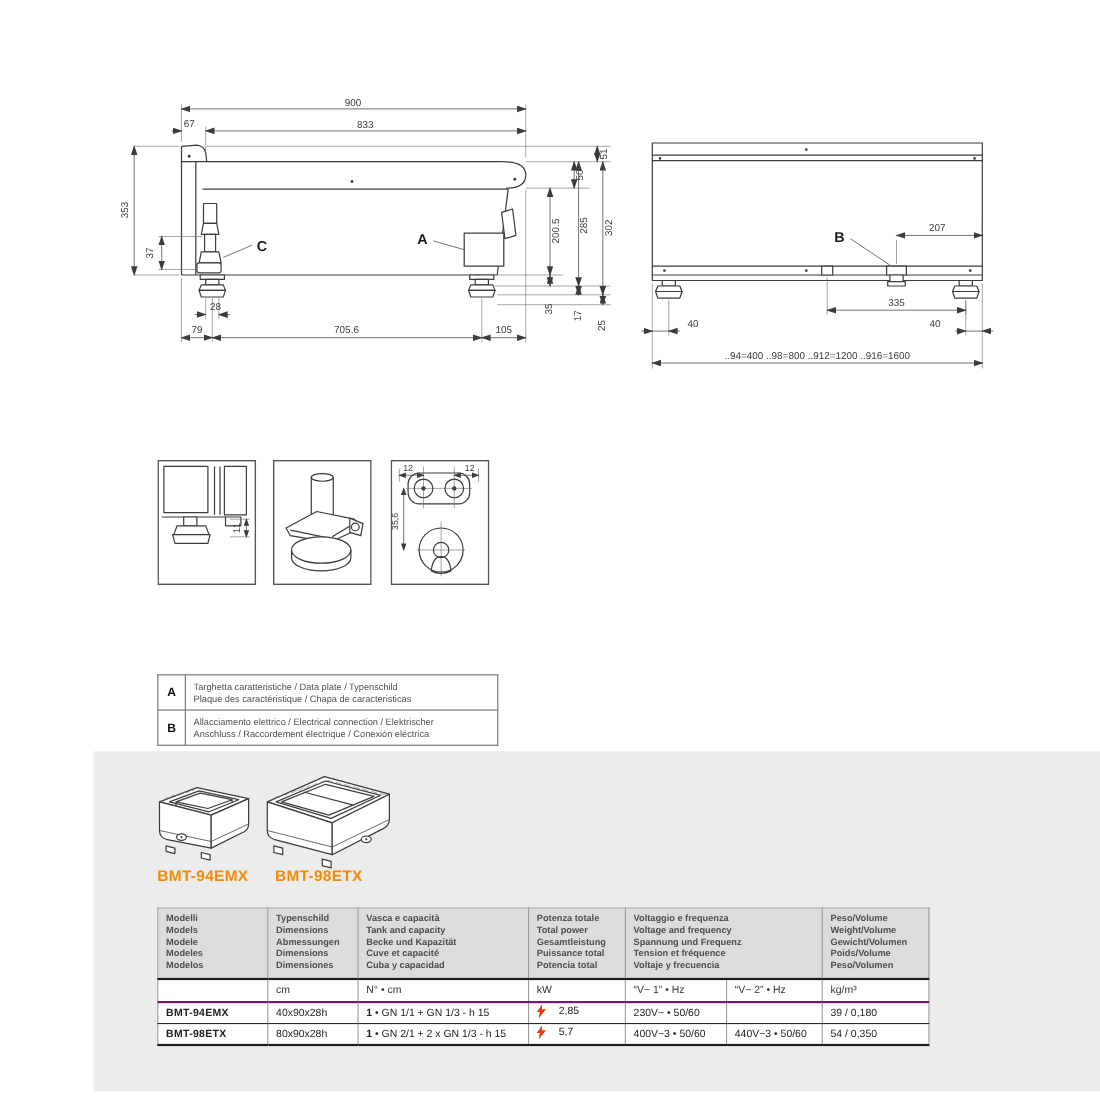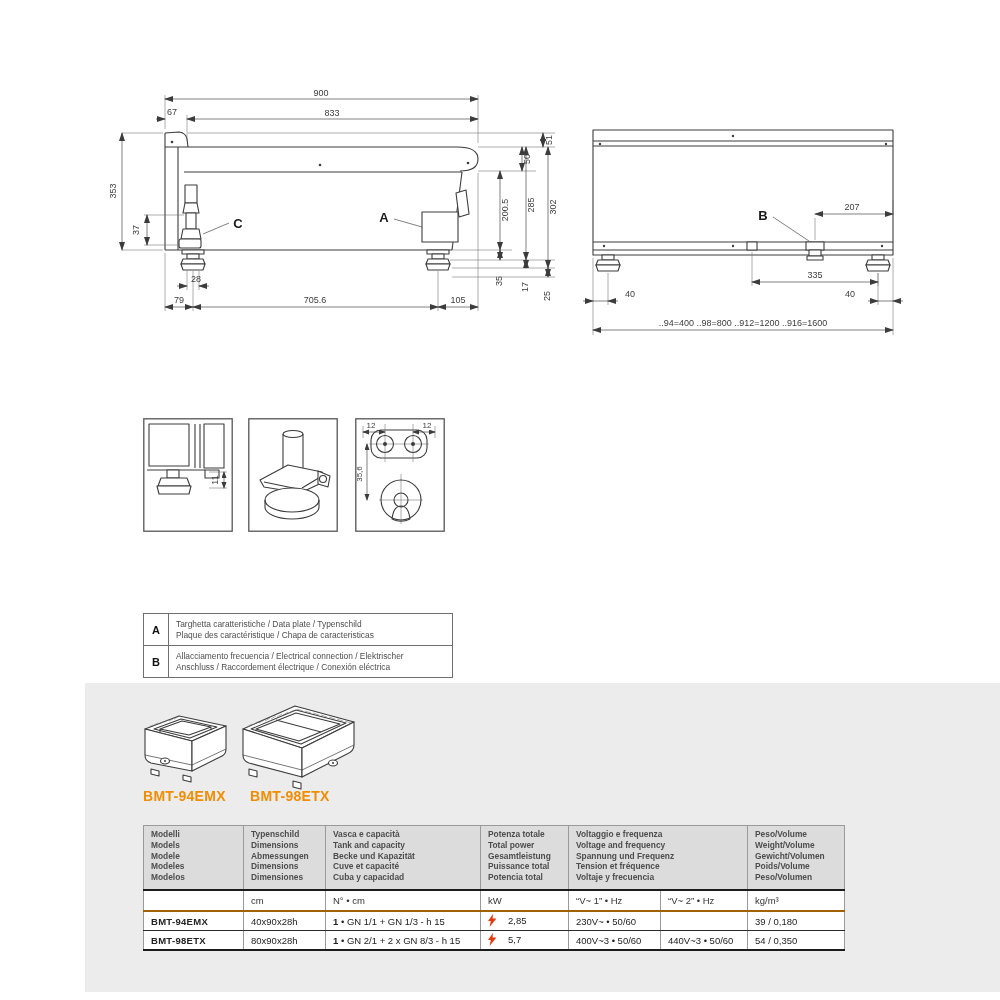--- a/index.html
+++ b/index.html
@@ -21,21 +21,21 @@
   .legend .txt{padding:2px 7px;font-size:8.4px;line-height:11px;color:#4d4d4d;margin-left:24px;}
   .legend .txt span{display:block;white-space:nowrap;}
   
   .panel{left:85px;top:683px;width:952px;height:309px;background:var(--panel-bg,#ececec);}
   .model-label{font-size:14px;font-weight:bold;color:var(--accent-orange,#f28c00);letter-spacing:.3px;white-space:nowrap;}
   
   .spec{border-collapse:collapse;table-layout:fixed;width:701px;background:#fff;}
   .spec th,.spec td{border-left:1px solid #9a9a9a;border-right:1px solid #9a9a9a;vertical-align:middle;text-align:left;padding:0 0 0 7px;}
   .spec thead th{background:var(--header-bg,#dcdcdc);border-top:1px solid #9a9a9a;border-bottom:2px solid #1c1c1c;height:60px;vertical-align:top;padding-top:3px;font-weight:bold;}
   .spec thead .hl{display:block;font-size:8.4px;line-height:10.8px;color:#4d4d4d;white-space:nowrap;}
-  .spec .units td{height:19px;font-size:9.5px;color:#333;border-bottom:2px solid #a16207;white-space:nowrap;}
+  .spec .units td{height:19px;font-size:9.5px;color:#333;border-bottom:2px solid #701a75;white-space:nowrap;}
   .spec .datarow td{height:18px;font-size:9.5px;color:#222;white-space:nowrap;}
   .spec .datarow.r1 td{border-bottom:1px solid #2a2a2a;}
   .spec .datarow.r2 td{border-bottom:2px solid #1c1c1c;}
   .spec .model{font-size:12.5px;font-weight:bold;color:var(--accent-orange,#f28c00);letter-spacing:.3px;}
   .spec .bolt{fill:var(--power-bolt,#e8380d);}
   .spec .pw{display:inline-flex;align-items:center;gap:11px;}
   .spec b{font-weight:bold;}
 </style>
 </head>
 <body>
@@ -243,21 +243,21 @@
       <tr>
     <td class="key" style="height:29px;">A</td>
     <td class="txt">
       <span>Targhetta caratteristiche / Data plate / Typenschild</span>
       <span>Plaque des caractéristique / Chapa de caracteristicas</span>
     </td>
   </tr>
   <tr>
     <td class="key" style="height:29px;">B</td>
     <td class="txt">
-      <span>Allacciamento frecuencia / Electrical connection / Elektrischer</span>
+      <span>Allacciamento elettrico / Electrical connection / Elektrischer</span>
       <span>Anschluss / Raccordement électrique / Conexión eléctrica</span>
     </td>
   </tr>
 </tbody>
   </table>
 
 <div class="panel abs">
 
   <svg class="abs" style="left:50px;top:18px;" width="105" height="88" viewBox="0 0 105 88">
     <path class="objf" d="M10,28 L44,15 L91,25 L57,40 Z"></path>
@@ -371,21 +371,21 @@
             <span>2,85</span>
           </span>
         </td>
         <td>230V~ • 50/60</td>
         <td></td>
         <td>39 / 0,180</td>
       </tr>
       <tr class="datarow r2">
         <td class="model">BMT-98ETX</td>
         <td>80x90x28h</td>
-        <td><b>1</b> <span>• GN 2/1 + 2 x GN 8/3 - h 15</span></td>
+        <td><b>1</b> <span>• GN 2/1 + 2 x GN 1/3 - h 15</span></td>
         <td>
           <span class="pw">
             <svg width="9" height="13" viewBox="0 0 9 13">
                 <polygon class="bolt" points="5,0 0,7 2.8,7 1.6,13 8.4,4.6 4.6,4.6"></polygon>
               </svg>
             <span>5,7</span>
           </span>
         </td>
         <td>400V~3 • 50/60</td>
         <td>440V~3 • 50/60</td>

